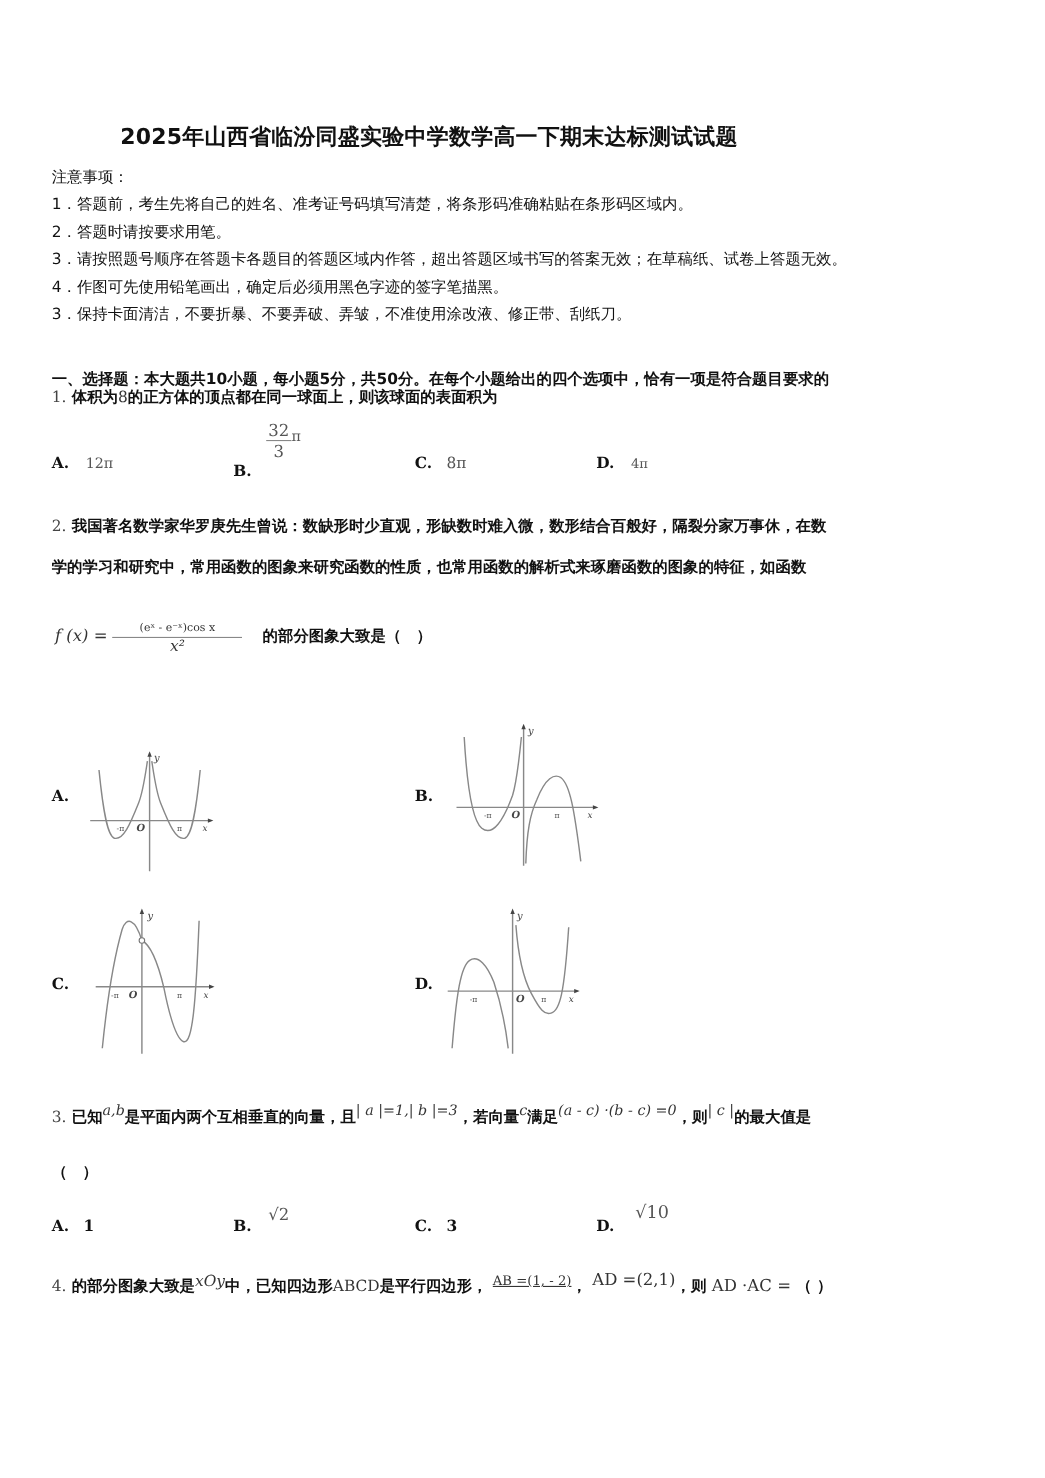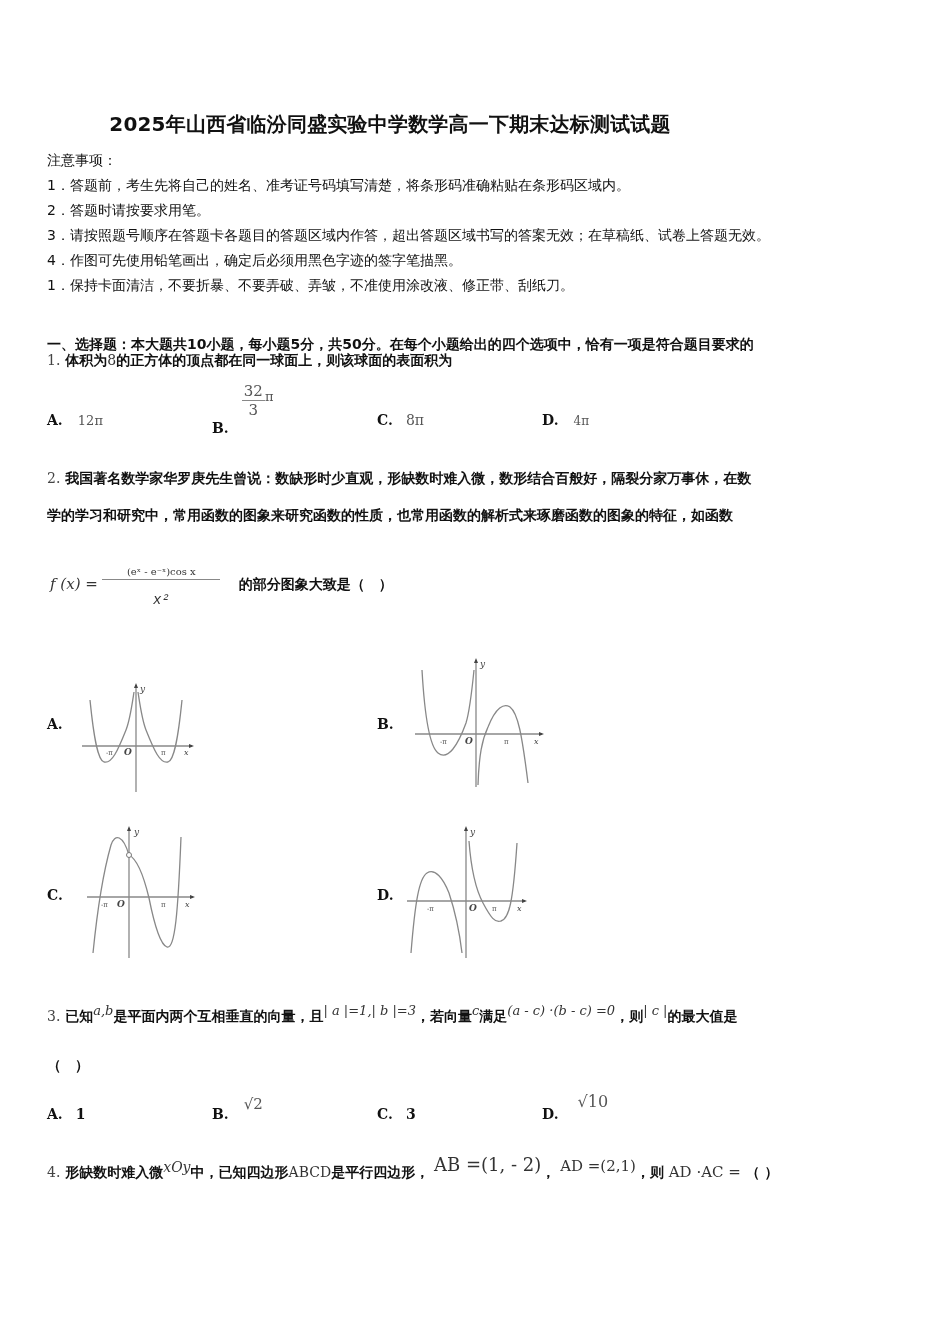--- a/index.html
+++ b/index.html
@@ -33,21 +33,21 @@
 </head>
 <body>
 
 <div class="abs title">2025年山西省临汾同盛实验中学数学高一下期末达标测试试题</div>
 
 <div class="abs note" style="top:152px;">注意事项：</div>
 <div class="abs note" style="top:177px;">1．答题前，考生先将自己的姓名、准考证号码填写清楚，将条形码准确粘贴在条形码区域内。</div>
 <div class="abs note" style="top:202px;">2．答题时请按要求用笔。</div>
 <div class="abs note" style="top:227px;text-align:center;">3．请按照题号顺序在答题卡各题目的答题区域内作答，超出答题区域书写的答案无效；在草稿纸、试卷上答题无效。</div>
 <div class="abs note" style="top:252px;">4．作图可先使用铅笔画出，确定后必须用黑色字迹的签字笔描黑。</div>
-<div class="abs note" style="top:277px;">1．保持卡面清洁，不要折暴、不要弄破、弄皱，不准使用涂改液、修正带、刮纸刀。</div>
+<div class="abs note" style="top:277px;">3．保持卡面清洁，不要折暴、不要弄破、弄皱，不准使用涂改液、修正带、刮纸刀。</div>
 
 <div class="abs sec" style="top:325px;margin-top:11px;">一、选择题：本大题共10小题，每小题5分，共50分。在每个小题给出的四个选项中，恰有一项是符合题目要求的</div>
 
 <div class="abs q" style="left:47px; top:352px;">
   <span class="qnum">1.</span>
   <span>体积为</span><span class="mathr">8</span><span>的正方体的顶点都在同一球面上，则该球面的表面积为</span>
 </div>
 
 <div class="abs" style="left:47px; top:410px;">
   <span class="opt-label">A.</span>
@@ -74,21 +74,21 @@
   <span class="qnum">2.</span>
   <span>我国著名数学家华罗庚先生曾说：数缺形时少直观，形缺数时难入微，数形结合百般好，隔裂分家万事休，在数</span>
 </div>
 <div class="abs q" style="left:47px; top:507px;">学的学习和研究中，常用函数的图象来研究函数的性质，也常用函数的解析式来琢磨函数的图象的特征，如函数</div>
 
 <div class="abs" style="left:50px; top:566px; font-size:14px;">
   <span class="math" style="font-size:15px; position:relative; top:-2px;">f (x) =</span>
   <span class="frac" style="width:118px;">
     <span class="num mathr" style="font-size:10px;">(eˣ - e⁻ˣ)cos x</span>
     <span class="bar" style="margin-top:2px;"></span>
-    <span class="den math" style="font-size:14px; margin-top:12px;font-family:Liberation Mono, monospace;">x²</span>
+    <span class="den math" style="font-size:14px; margin-top:0;">x²</span>
   </span>
   <span class="q" style="position:relative; top:-2px;padding-left:14px;">的部分图象大致是（　）</span>
 </div>
 
 <div class="abs opt-label" style="left:47px; top:716px;">A.</div>
 <div class="abs opt-label" style="left:377px; top:716px;">B.</div>
 <div class="abs opt-label" style="left:47px; top:887px;">C.</div>
 <div class="abs opt-label" style="left:377px; top:887px;">D.</div>
 
 <div class="graph" style="left:80px; top:680px;">
@@ -181,18 +181,18 @@
   <span class="opt-label">C.</span>
   <span class="opt-val-b" style="margin-left:8px;">3</span>
 </div>
 <div class="abs" style="left:542px; top:1096px;">
   <span class="opt-label" style="position:relative; top:8px;">D.</span>
   <span class="opt-val" style="margin-left:14px; font-size:16px; position:relative; top:-4px;">√10</span>
 </div>
 
 <div class="abs q" style="left:47px; top:1160px;">
   <span class="qnum">4.</span>
-  <span>形缺数时难入微</span><span class="math" style="font-size:14px; position:relative; top:-5px;">xOy</span><span>中，已知四边形</span><span class="mathr" style="font-size:14px;">ABCD</span><span>是平行四边形，</span>
-  <span class="mathr" style="font-size:18px; position:relative; top:-6px;">AB =(1, - 2)</span><span>，</span>
+  <span>的部分图象大致是</span><span class="math" style="font-size:14px; position:relative; top:-5px;">xOy</span><span>中，已知四边形</span><span class="mathr" style="font-size:14px;">ABCD</span><span>是平行四边形，</span>
+  <span class="mathr" style="font-size:12px; position:relative; top:-6px;text-decoration:underline;">AB =(1, - 2)</span><span>，</span>
   <span class="mathr" style="font-size:15px; position:relative; top:-6px;">AD =(2,1)</span><span>，则</span>
   <span class="mathr" style="font-size:15px;">AD ·AC =</span>
   <span>（ ）</span>
 </div>
 
 </body></html>

